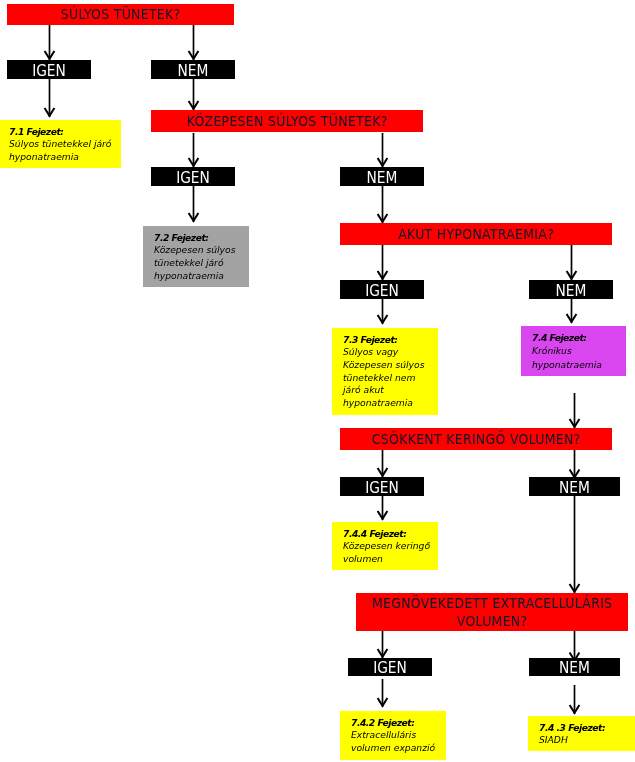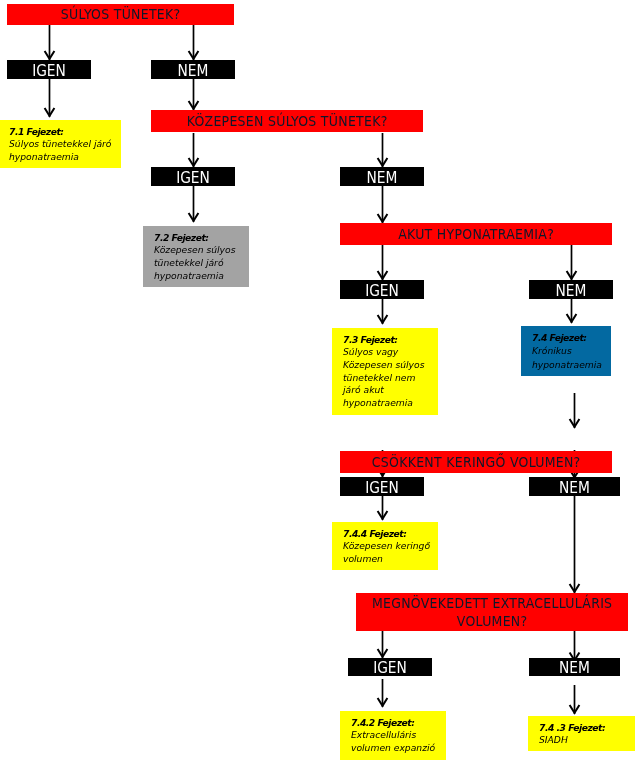--- a/index.html
+++ b/index.html
@@ -156,26 +156,26 @@
       <span class="blabel">NEM</span>
     </div>
     <div class="node chapter" style="left: 332px; top: 328px; width: 106px; height: 87px; background-color: rgb(255, 255, 0);">
       <div class="ctitle">7.3 Fejezet:</div>
       <div class="cline">Súlyos vagy</div>
       <div class="cline">Közepesen súlyos</div>
       <div class="cline">tünetekkel nem</div>
       <div class="cline">járó akut</div>
       <div class="cline">hyponatraemia</div>
     </div>
-    <div class="node chapter lh-wide" style="left: 521px; top: 326px; width: 90px; height: 50px; background-color: #0369a1;">
+    <div class="node chapter lh-wide" style="left: 521px; top: 326px; width: 105px; height: 50px; background-color: #d946ef;">
       <div class="ctitle">7.4 Fejezet:</div>
       <div class="cline">Krónikus</div>
       <div class="cline">hyponatraemia</div>
     </div>
-    <div class="node decision" style="left: 340px; top: 451px; width: 272px; height: 22px; background-color: rgb(255, 0, 0);">
+    <div class="node decision" style="left: 340px; top: 428px; width: 272px; height: 22px; background-color: rgb(255, 0, 0);">
       <span class="dlabel">CSÖKKENT KERINGŐ VOLUMEN?</span>
     </div>
     <div class="node branch" style="left: 340px; top: 477px; width: 84px; height: 19px; background-color: rgb(0, 0, 0);">
       <span class="blabel">IGEN</span>
     </div>
     <div class="node branch" style="left: 529px; top: 477px; width: 91px; height: 19px; background-color: rgb(0, 0, 0);">
       <span class="blabel">NEM</span>
     </div>
     <div class="node chapter" style="left: 332px; top: 522px; width: 106px; height: 48px; background-color: rgb(255, 255, 0);">
       <div class="ctitle">7.4.4 Fejezet:</div>

